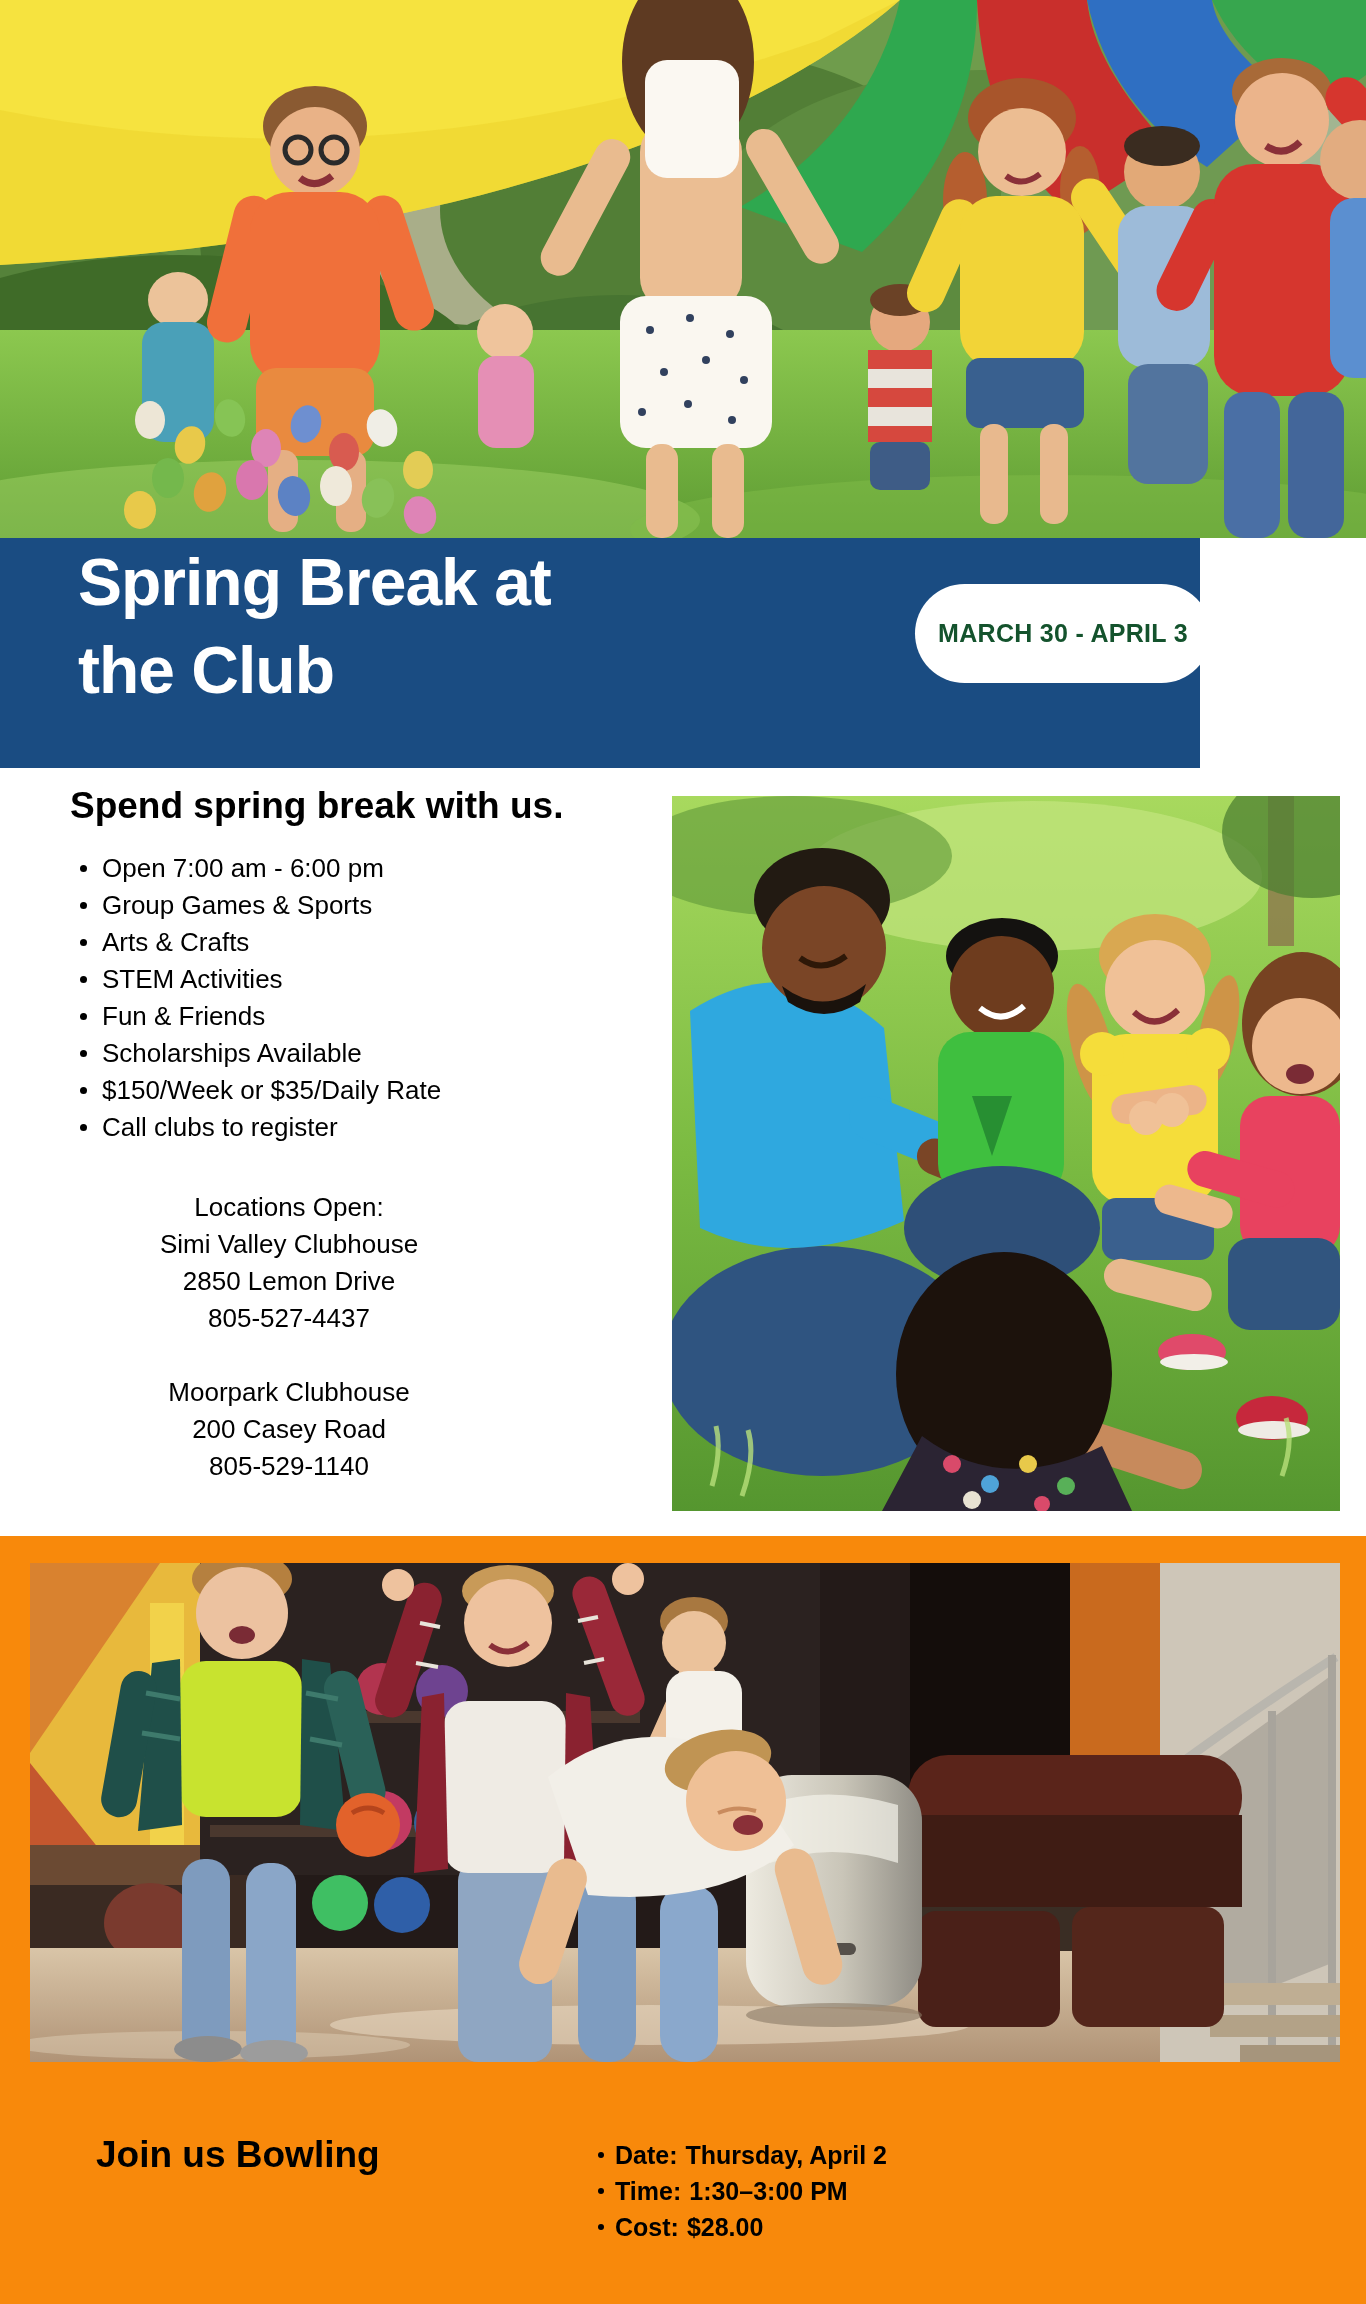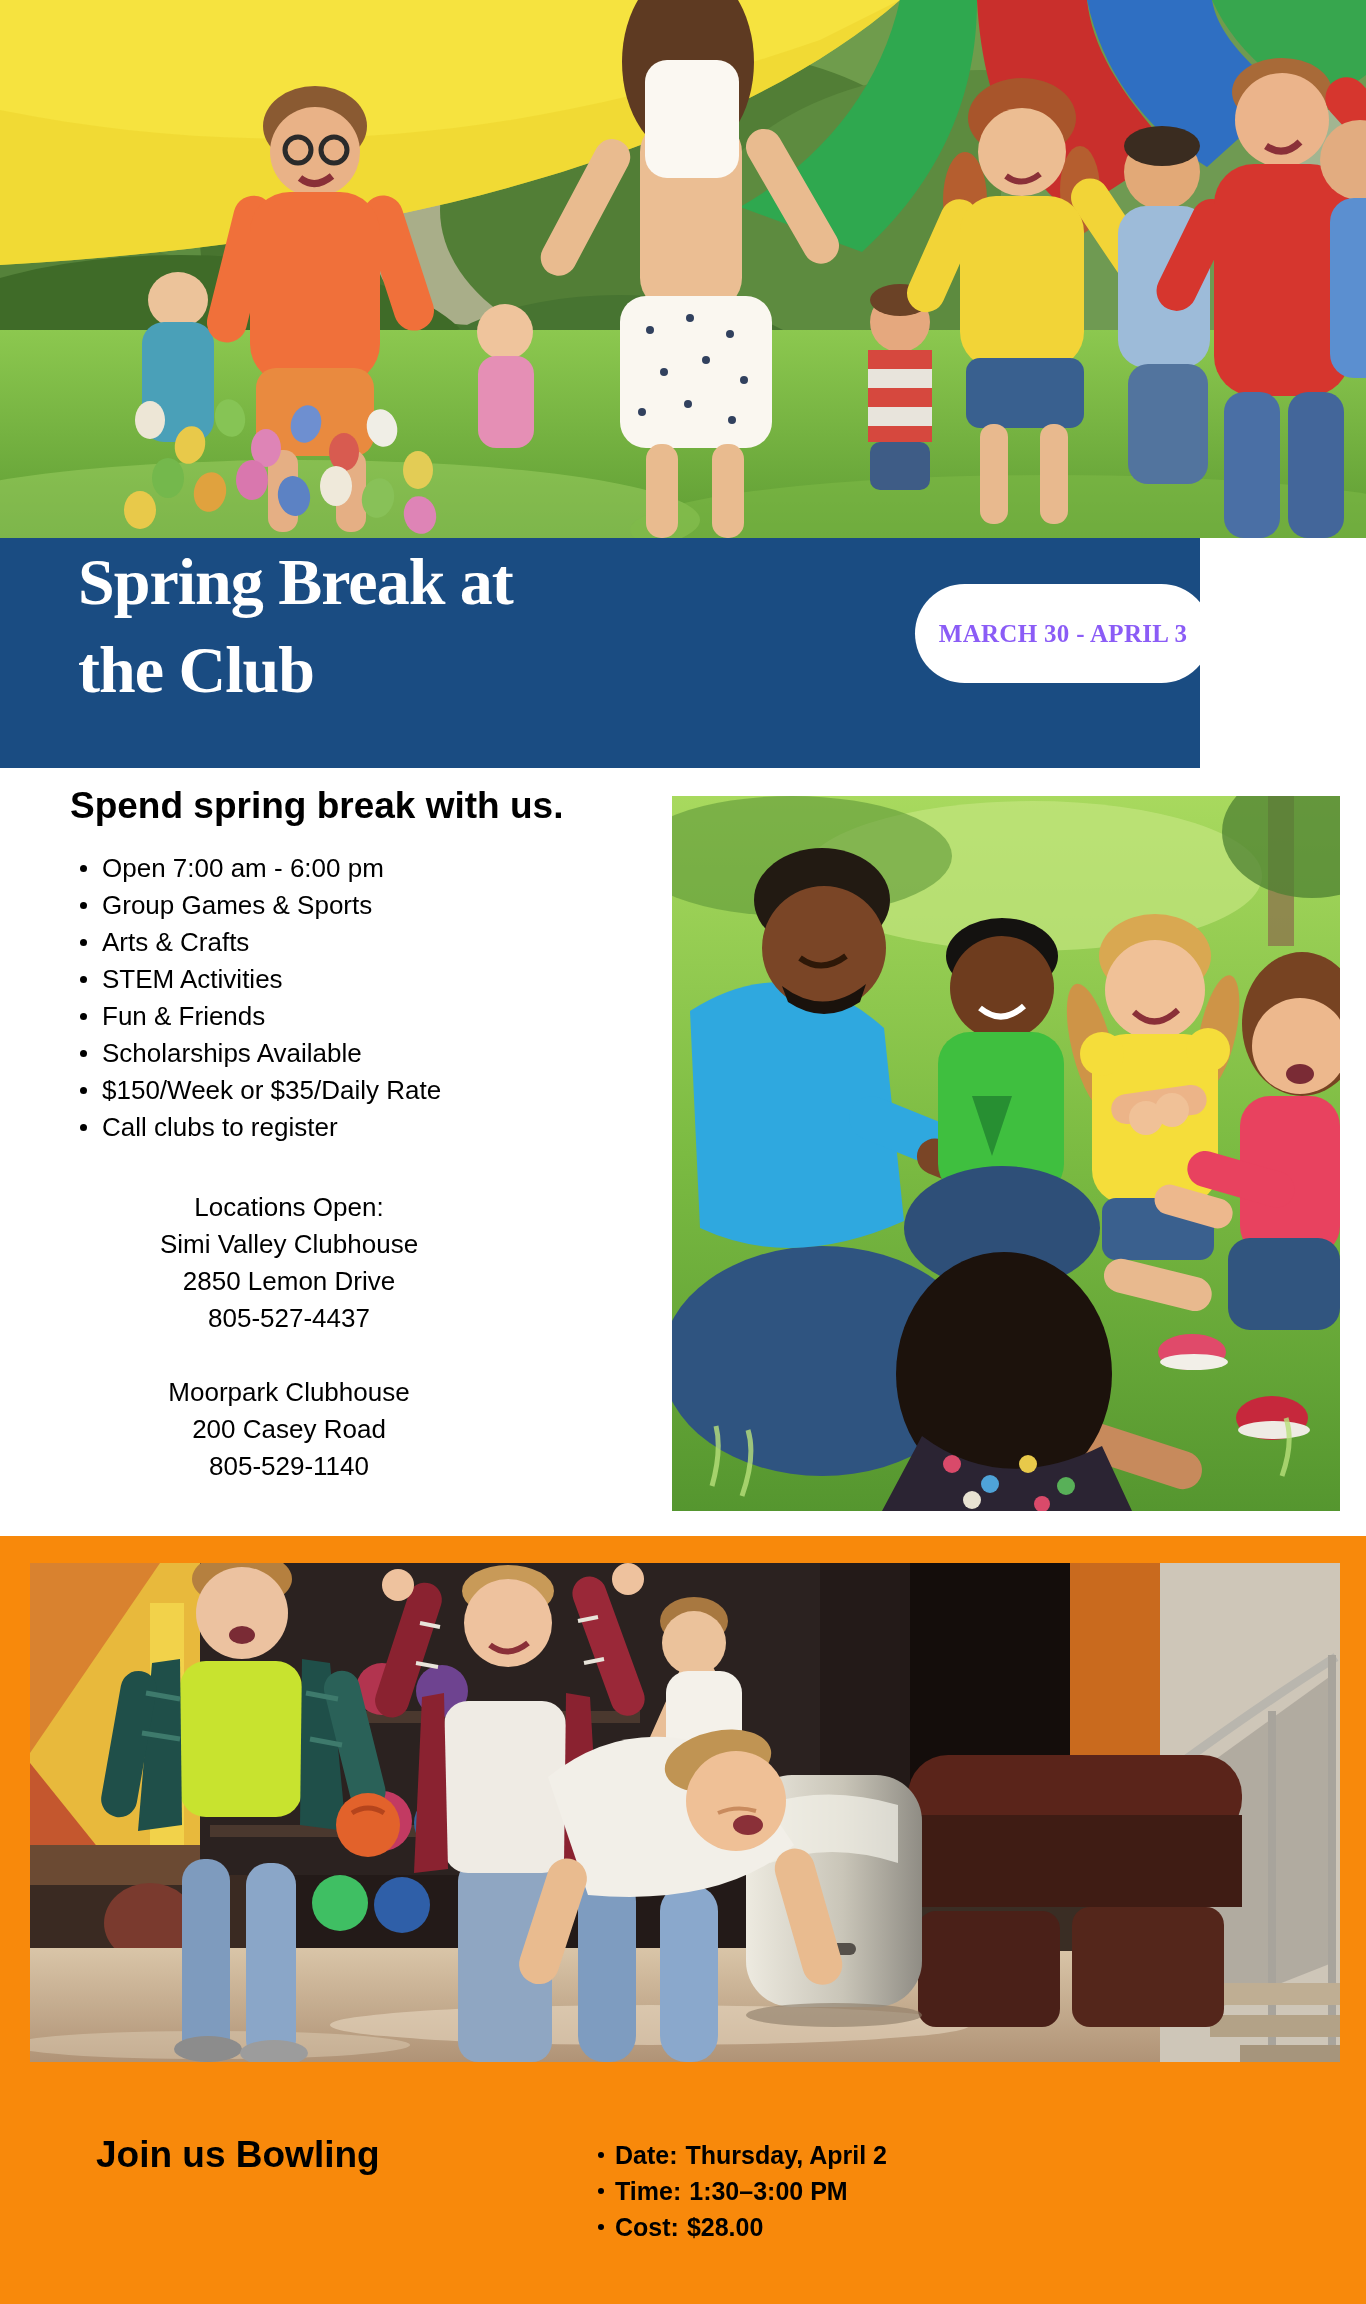--- a/index.html
+++ b/index.html
@@ -4,27 +4,27 @@
 <style>
   html,body{margin:0;padding:0;background:#ffffff;}
   .page{position:relative;width:1366px;height:2304px;background:#ffffff;
         font-family:"Liberation Sans", sans-serif;overflow:hidden;}
 
   
   .hero{position:absolute;left:0;top:0;width:1366px;height:538px;overflow:hidden;}
   .hero svg{display:block;width:1366px;height:538px;}
 
   
-  .banner{position:absolute;left:0;top:538px;width:1200px;height:230px;background:#1A4C82;font-family:Liberation Serif, serif;}
+  .banner{position:absolute;left:0;top:538px;width:1200px;height:230px;background:#1A4C82;}
   .banner h1{position:absolute;left:78px;top:0;margin:0;color:#ffffff;
              font-size:66px;line-height:88px;font-weight:bold;letter-spacing:-1px;}
   .banner h1 span{display:block;}
   .badge{position:absolute;left:915px;top:46px;width:296px;height:99px;background:#ffffff;
          border-radius:50px;display:flex;align-items:center;justify-content:center;}
-  .badge span{color:#8b5cf6;font-weight:bold;font-size:25px;letter-spacing:.3px;}
+  .badge span{color:#14532d;font-weight:bold;font-size:25px;letter-spacing:.3px;}
 
   
   .info{position:absolute;left:0;top:768px;width:1366px;height:768px;background:#ffffff;color:#000;}
   .info h2{position:absolute;left:70px;top:18px;margin:0;font-size:37px;font-weight:bold;line-height:1.1;}
   ul.features{position:absolute;left:64px;top:82px;margin:0;padding:0;list-style:none;
               font-size:26px;line-height:37px;}
   ul.features li{position:relative;padding-left:38px;}
   ul.features li::before{content:"";position:absolute;left:16px;top:15px;width:7px;height:7px;
               border-radius:50%;background:#000;}
   .locations{position:absolute;left:64px;top:421px;width:450px;text-align:center;

